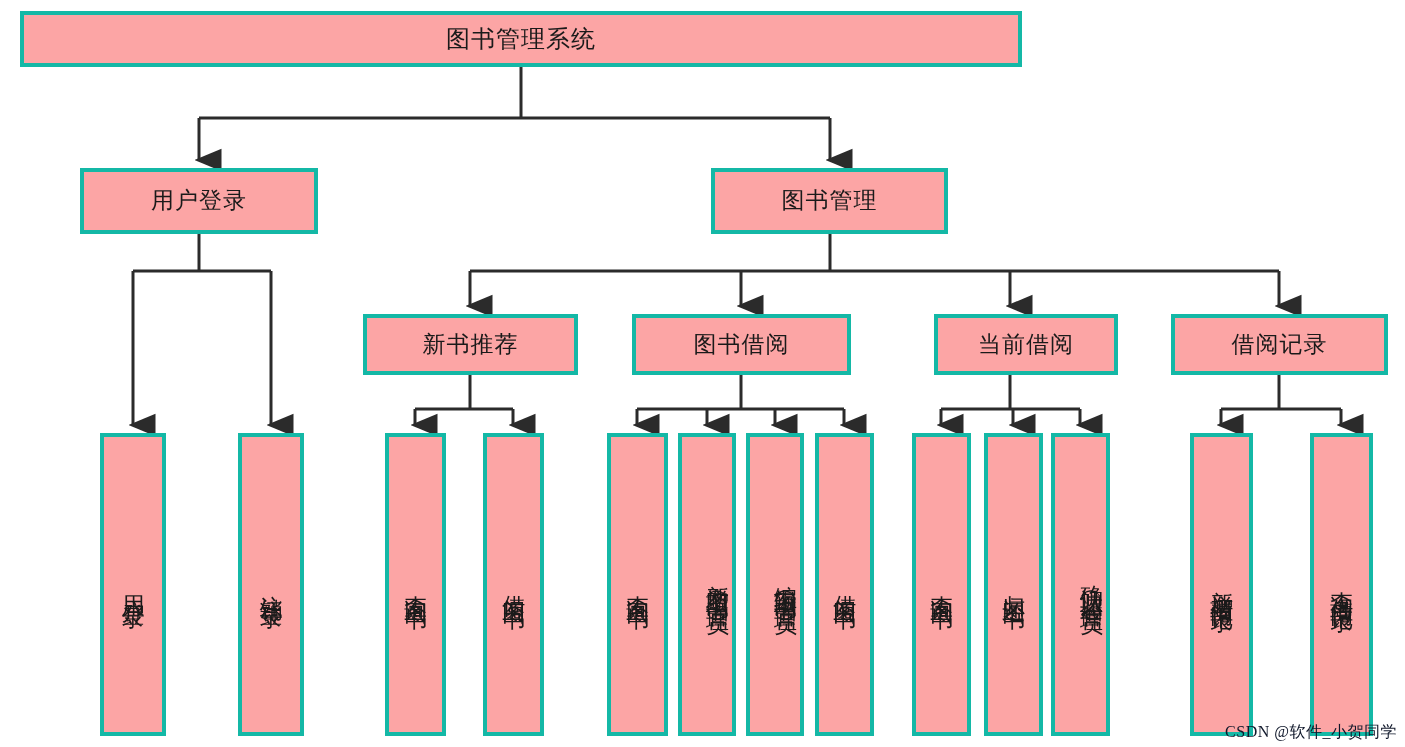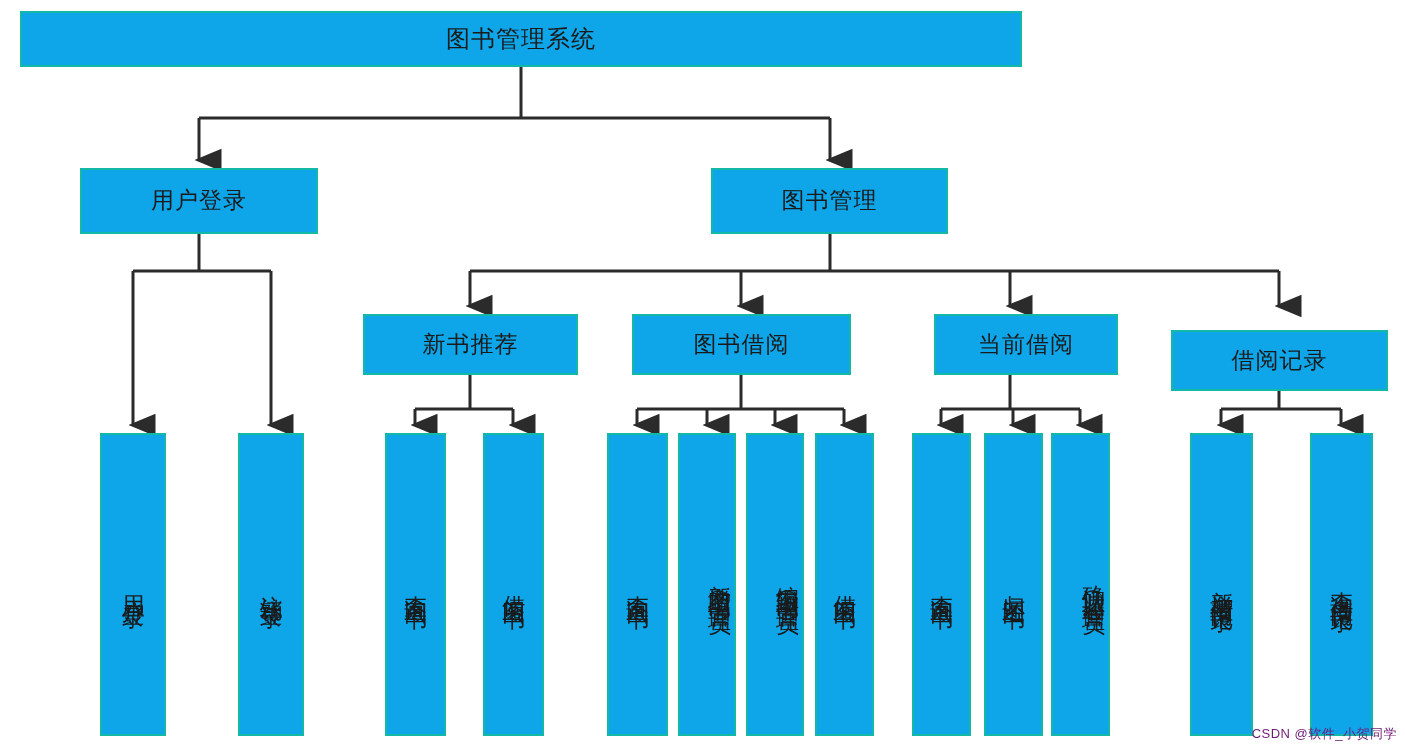--- a/index.html
+++ b/index.html
@@ -19,22 +19,22 @@
     position: absolute;
     left: 0;
     top: 0;
     width: 1405px;
     height: 747px;
     pointer-events: none;
   }
   .node {
     position: absolute;
     box-sizing: border-box;
-    border: 2px solid #14b8a6;
-    background: #0ea5e9;
+    border: 4px solid #14b8a6;
+    background: #fca5a5;
     display: flex;
     align-items: center;
     justify-content: center;
     color: #1a1a1a;
   }
   .node.h {
     
     font-size: 23px;
     letter-spacing: 1px;
     line-height: 1.1;
@@ -58,25 +58,25 @@
   .node.v.topalign {
     align-items: flex-start;
   }
   #root-node {
     font-size: 24px;
   }
   #watermark {
     position: absolute;
     right: 8px;
     bottom: 4px;
-    font-size: 13px;
-    color: #701a75;
+    font-size: 16px;
+    color: #0f172a;
     letter-spacing: 0.5px;
     white-space: nowrap;
-    font-family: Liberation Sans, sans-serif;
+    font-family: Liberation Serif, serif;
   }
 </style>
 </head>
 <body>
 
 <div id="canvas">
 
   <svg id="connectors" viewBox="0 0 1405 747" xmlns="http://www.w3.org/2000/svg">
     <defs>
       <marker id="arrow" viewBox="0 0 12 12" refX="6" refY="10" markerWidth="9" markerHeight="9" orient="auto-start-reverse">
@@ -128,21 +128,21 @@
   </svg>
 
   <div class="node h" id="root-node" style="left: 20px; top: 11px; width: 1002px; height: 56px;">图书管理系统</div>
 
   <div class="node h" style="left: 80px; top: 168px; width: 238px; height: 66px;">用户登录</div>
   <div class="node h" style="left: 711px; top: 168px; width: 237px; height: 66px; text-align: center;">图书管理</div>
 
   <div class="node h" style="left: 632px; top: 314px; width: 219px; height: 61px;">图书借阅</div>
   <div class="node h" style="left: 363px; top: 314px; width: 215px; height: 61px;">新书推荐</div>
   <div class="node h" style="left: 902px; top: 314px; width: 184px; height: 61px; margin-left: 32px;">当前借阅</div>
-  <div class="node h" style="left: 1171px; top: 330px; width: 217px; height: 61px;">借阅记录</div>
+  <div class="node h" style="left: 1171px; top: 314px; width: 217px; height: 61px;">借阅记录</div>
 
   <div class="node v" style="left: 100px; top: 433px; width: 66px; height: 303px;">
       <span class="vtext">用户登录</span>
     </div>
   <div class="node v" style="left: 238px; top: 433px; width: 66px; height: 303px;">
       <span class="vtext">注销登录</span>
     </div>
   <div class="node v" style="left: 385px; top: 433px; width: 61px; height: 303px;">
       <span class="vtext">查询图书</span>
     </div>

